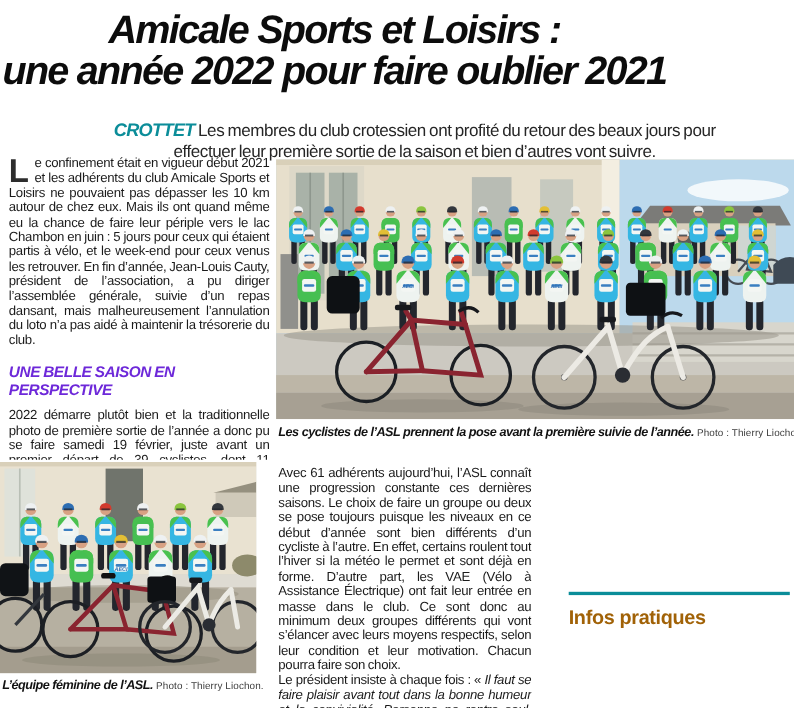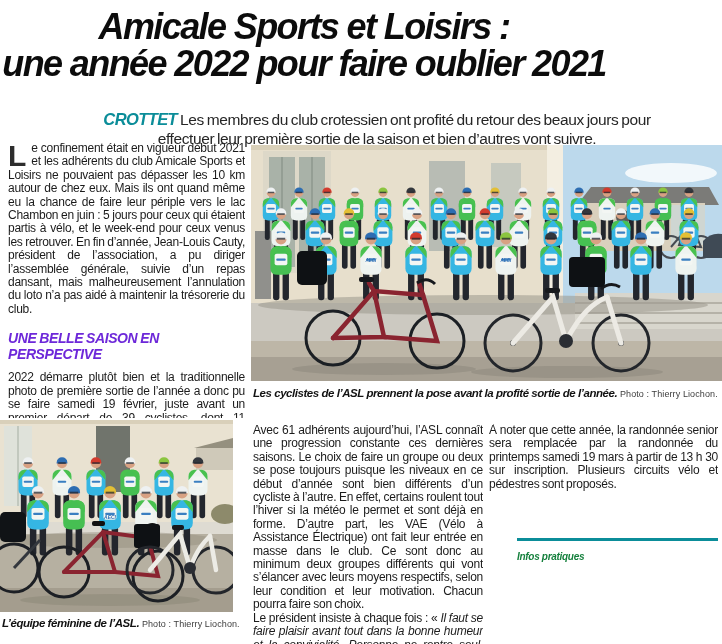--- a/index.html
+++ b/index.html
@@ -55,22 +55,22 @@
   }
   #caption-main{left:253px;top:387px;width:469px;}
   #caption-left{left:2px;top:617px;width:244px;}
   .credit{
     font-weight:normal;font-style:normal;font-size:9px;
     letter-spacing:0.1px;color:#3d3d3d;
   }
   #infos{position:absolute;left:517px;top:538px;width:201px;}
   .infos-rule{height:3px;background:var(--teal);margin:0 0 10px 0;}
   .infos-title{
-    margin:0;font-weight:bold;font-style:italic;font-size:10px;
-    letter-spacing:-0.3px;color:#15803d;
+    margin:0;font-weight:bold;font-size:18px;
+    letter-spacing:-0.3px;color:#a16207;
   }
   .infos-text{
     margin:10px 0 0 0;font-size:12.6px;line-height:15px;
     letter-spacing:-0.2px;color:#222222;
   }
 </style>
 </head>
 <body>
 
 <div class="page">
@@ -224,31 +224,30 @@
         </g>
         <circle cx="315" cy="196" r="7" fill="#2a2d33"></circle>
         <rect x="294" y="143" width="15" height="5" rx="2" fill="#17191d"></rect>
         <path d="M350,144 q9,-8 19,-2" stroke="#17191d" stroke-width="3" fill="none"></path>
         <rect x="318" y="112" width="36" height="30" rx="4" fill="#0e1114"></rect>
       </g>
     </svg>
   </figure>
 
   <figcaption class="caption" id="caption-main">
-    <span>Les cyclistes de l’ASL prennent la pose avant la profité sortie de l’année.</span>
+    <span>Les cyclistes de l’ASL prennent la pose avant la première suivie de l’année.</span>
     <span class="credit">Photo : Thierry Liochon.</span>
   </figcaption>
 
   <div class="col" id="col-mid">
     <p>Avec 61 adhérents aujourd’hui, l’ASL connaît une progression constante ces dernières saisons. Le choix de faire un groupe ou deux se pose toujours puisque les niveaux en ce début d’année sont bien différents d’un cycliste à l’autre. En effet, certains roulent tout l’hiver si la météo le permet et sont déjà en forme. D’autre part, les VAE (Vélo à Assistance Électrique) ont fait leur entrée en masse dans le club. Ce sont donc au minimum deux groupes différents qui vont s’élancer avec leurs moyens respectifs, selon leur condition et leur motivation. Chacun pourra faire son choix.</p>
     <p><span>Le président insiste à chaque fois : « </span><span class="quote">Il faut se faire plaisir avant tout dans la bonne humeur et la convivialité. Personne ne rentre seul, parce</span></p>
   </div>
 
   <div class="col" id="col-right">
-    <p>À noter que cette année, la randonnée senior sera remplacée par la randonnée du printemps samedi 19 mars à partir de 13 h 30 sur inscription. Plusieurs circuits vélo et pédestres sont proposés.</p>
   </div>
 
   <aside id="infos">
     <div class="infos-rule"></div>
     <h3 class="infos-title">Infos pratiques</h3>
   </aside>
 
   <figure class="figure" id="figure-left">
     <svg viewBox="0 0 233 192" preserveAspectRatio="none">
       <rect x="0" y="0" width="233" height="102" fill="#e9e2d1"></rect>

